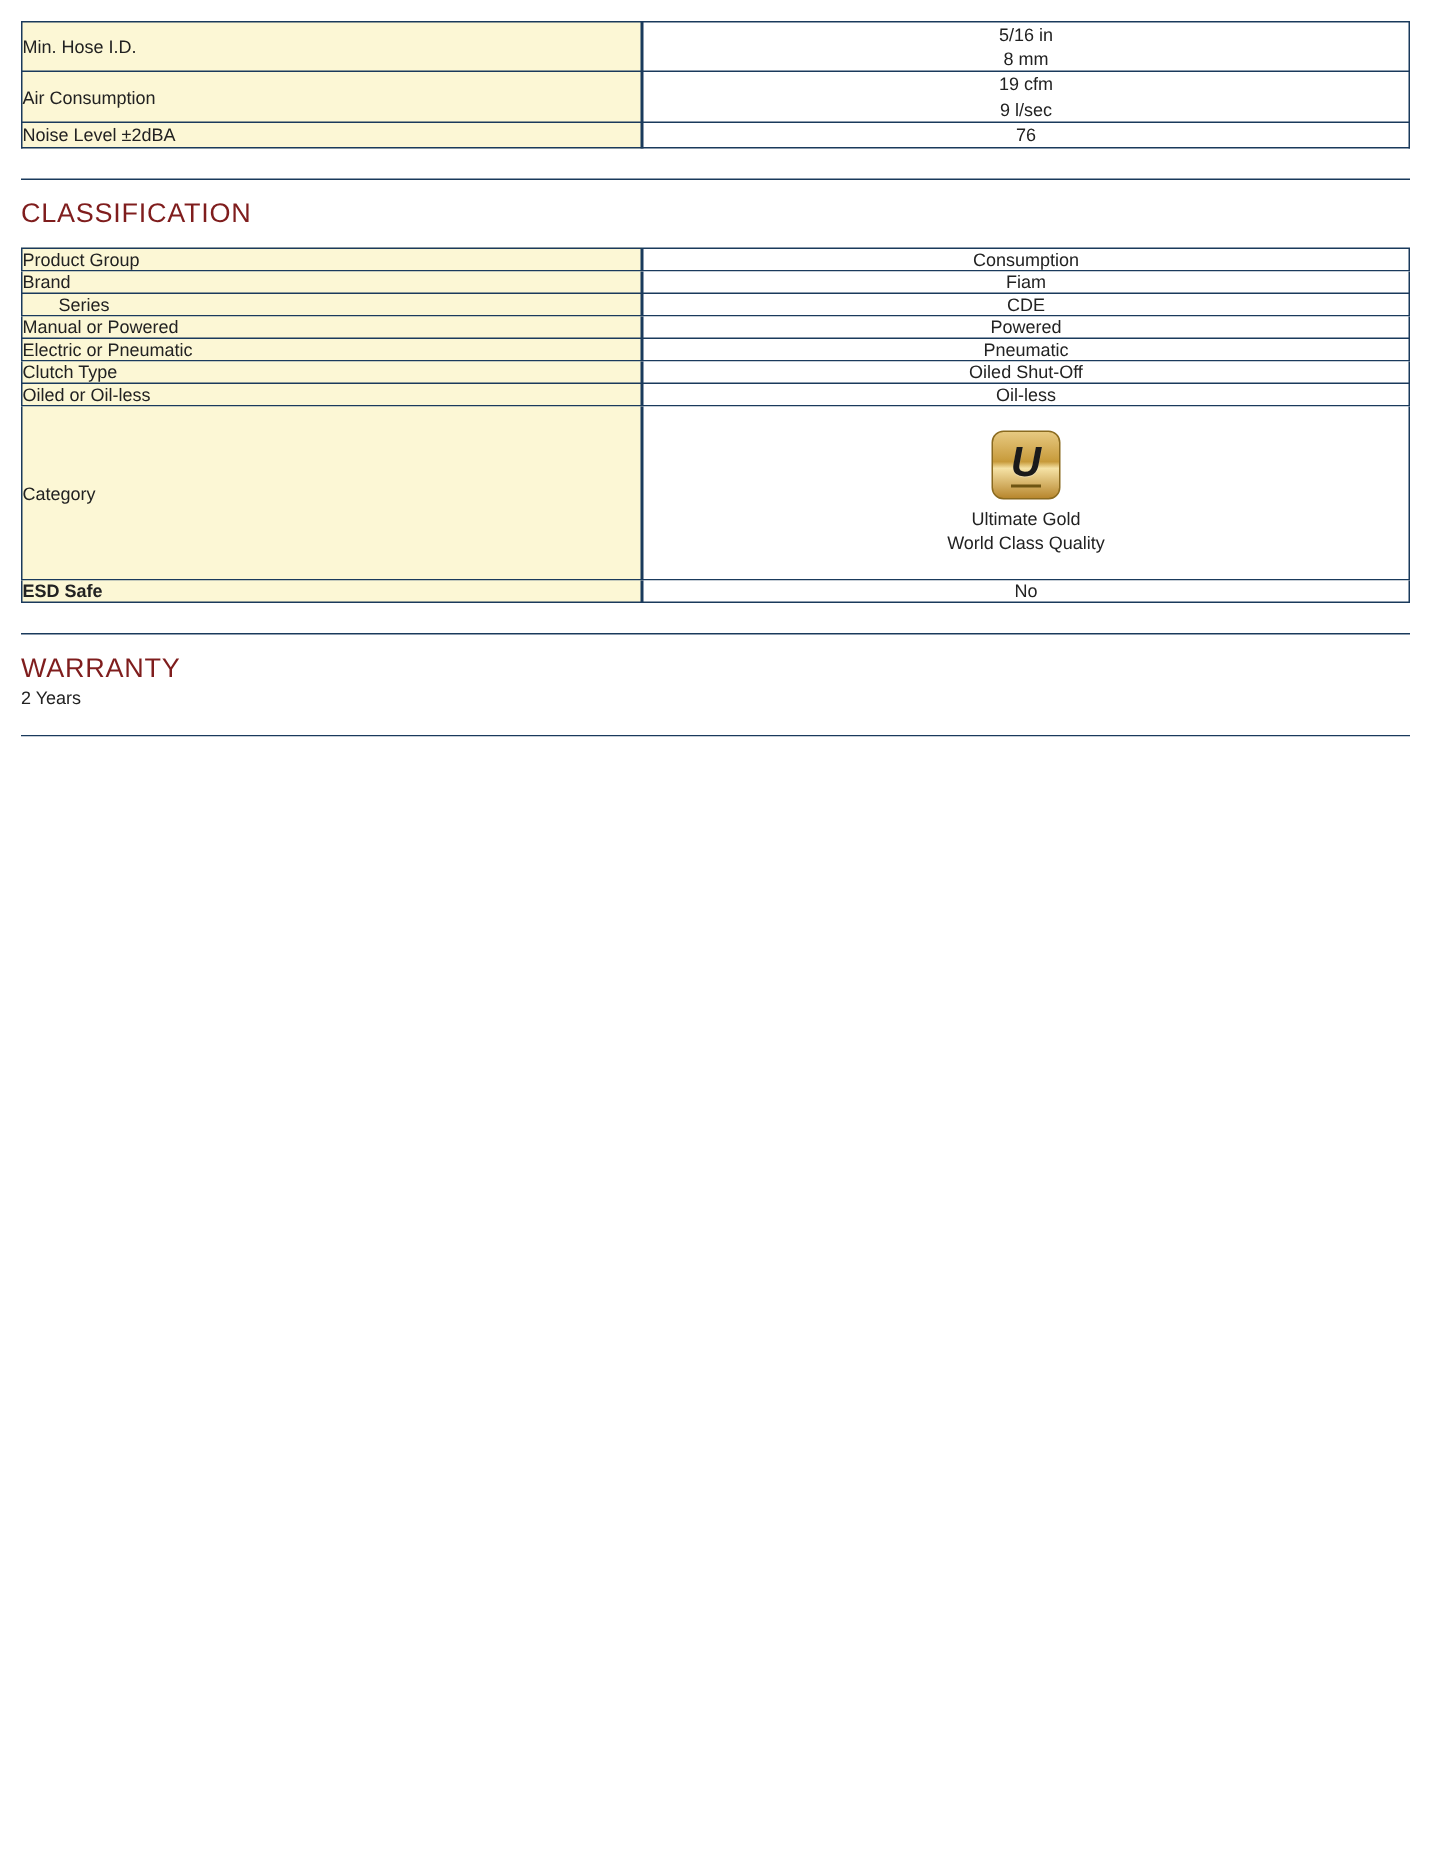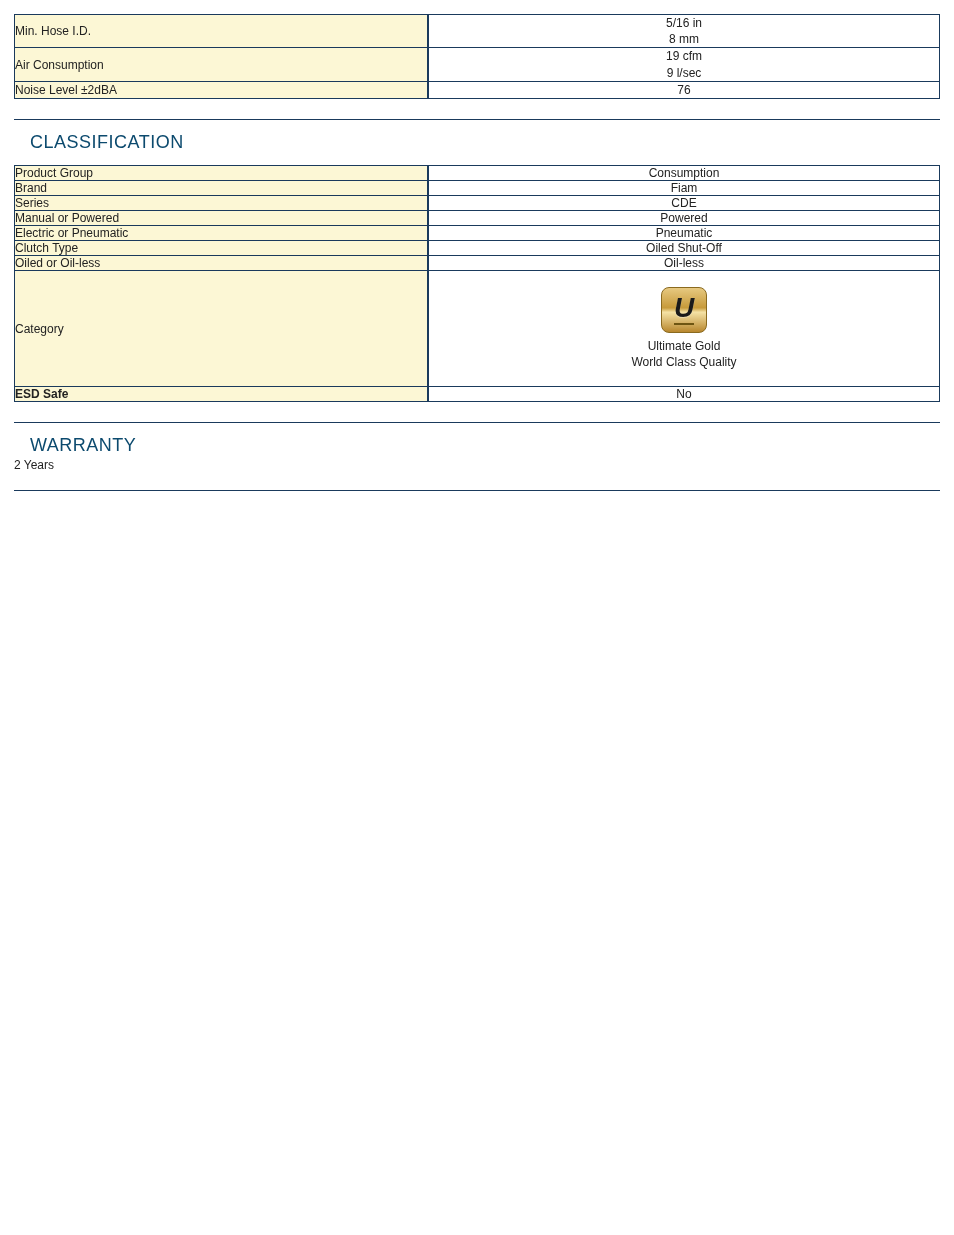--- a/index.html
+++ b/index.html
@@ -42,22 +42,22 @@
   .section-rule {
     border: none;
     border-top: 1.5px solid #1a3a5c;
     margin: 20px 0 12px 0;
   }
   .section-rule.tight { margin: 18px 0 0 0; }
   .section-heading {
     font-size: 18px;
     font-weight: 400;
     letter-spacing: 0.5px;
-    margin: 0 0 12px 16px;
-    color: #0c4a6e;
+    margin: 0 0 12px 0;
+    color: #7f1d1d;
   }
   .warranty-block .section-heading { margin-bottom: 2px; }
   .warranty-text { font-size: 12px; margin: 0; color: #222; }
   .badge-wrap { display: flex; flex-direction: column; align-items: center; gap: 6px; }
   .badge {
     width: 46px; height: 46px;
     border-radius: 8px;
     background: linear-gradient(180deg,#e7c981 0%,#c79a3a 45%,#f5e2a5 55%,#b8872e 100%);
     display: flex; justify-content: center; align-items: center;
     border: 1px solid #8a6a1f;
@@ -111,21 +111,21 @@
   <tbody id="classification-body">
       <tr class="spec-row">
         <td class="label-cell" style="border-top: 1px solid rgb(26, 58, 92);">Product Group</td>
         <td class="value-cell" style="border-top: 1px solid rgb(26, 58, 92);">Consumption</td>
       </tr>
       <tr class="spec-row">
         <td class="label-cell" style="border-top: none;">Brand</td>
         <td class="value-cell" style="border-top: none;">Fiam</td>
       </tr>
       <tr class="spec-row">
-        <td class="label-cell" style="border-top: none;">Series</td>
+        <td class="label-cell" style="border-top: none; padding-left: 24px;">Series</td>
         <td class="value-cell" style="border-top: none;">CDE</td>
       </tr>
       <tr class="spec-row">
         <td class="label-cell" style="border-top: none;">Manual or Powered</td>
         <td class="value-cell" style="border-top: none;">Powered</td>
       </tr>
       <tr class="spec-row">
         <td class="label-cell" style="border-top: none;">Electric or Pneumatic</td>
         <td class="value-cell" style="border-top: none;">Pneumatic</td>
       </tr>

